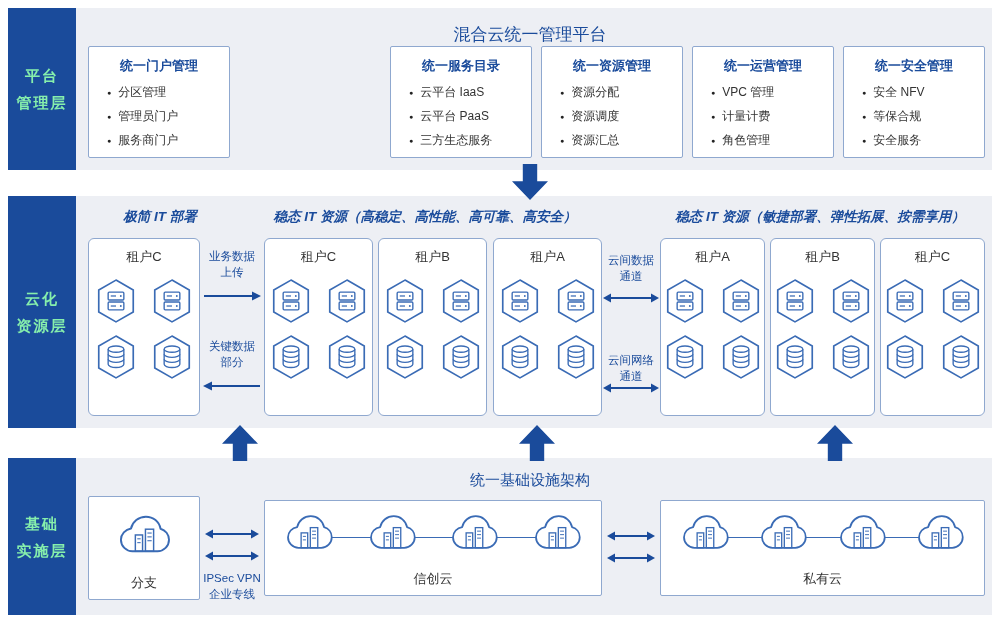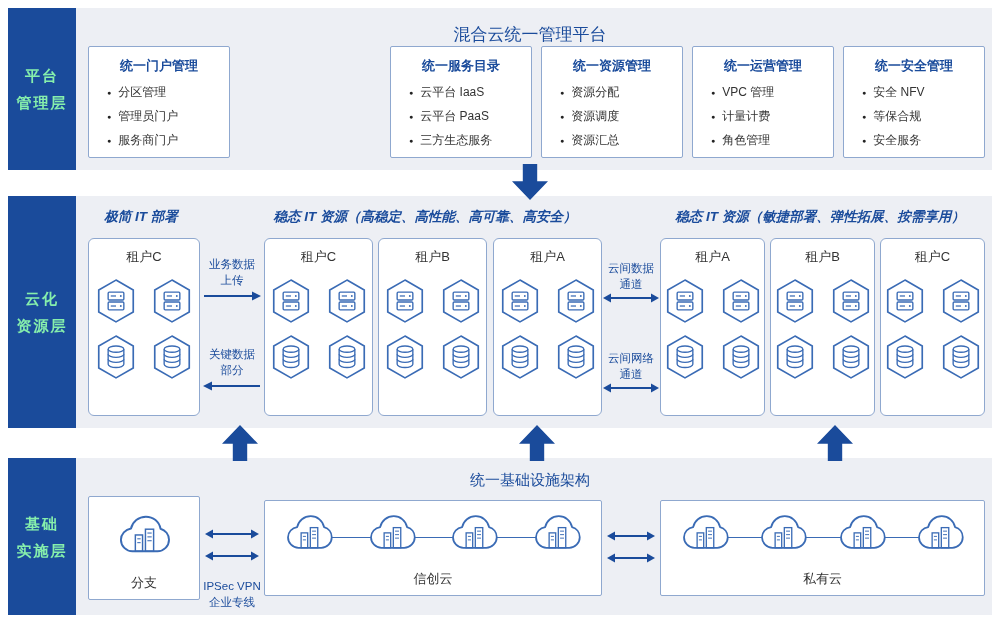--- a/index.html
+++ b/index.html
@@ -24,31 +24,31 @@
   .module { position:absolute; top:38px; width:142px; height:112px; background:#fff;
             border:1px solid #8fa8cf; border-radius:2px; }
   .module-title { text-align:center; color:#1a4b9b; font-weight:700; font-size:13px; margin-top:10px; }
   .module-items { list-style:none; margin:9px 0 0 18px; }
   .module-items li { font-size:12px; color:#333; margin-top:7px; display:flex; align-items:center; }
   .module-items li::before { content:"●"; font-size:7px; margin-right:7px; color:#222; }
 
   
   .cloud-header { position:absolute; top:12px; color:#1a4b9b; font-weight:700; font-style:italic;
                   font-size:13.5px; text-align:center; }
-  #header-left   { left:77px;  width:112px; }
+  #header-left   { left:96px;  width:112px; }
   #header-center { left:228px; width:378px; }
   #header-right  { left:640px; width:344px; }
 
   .tenant { position:absolute; top:42px; background:#fff; border:1px solid #8fa8cf; border-radius:6px; height:178px; }
   .tenant-label { text-align:center; font-size:13px; color:#333; margin-top:9px; }
   .icon-grid { display:grid; grid-template-columns:repeat(2,42px); gap:10px 14px; justify-content:center; margin-top:12px; }
   .hex-icon { width:42px; height:46px; color:#3a6bb5; }
 
   .flow-label, .channel-label, .vpn-label { position:absolute; text-align:center; font-size:11.5px;
-                color:#333; line-height:1.4;margin-top:8px; }
+                color:#333; line-height:1.4; }
   .harrow { position:absolute; }
 
   
   .infra-box { position:absolute; background:#fff; border:1px solid #8fa8cf; border-radius:2px; }
   .infra-label { position:absolute; bottom:7px; left:0; right:0; text-align:center; font-size:13px; color:#333; }
   .cloud-icon { display:block; width:62px; height:50px; margin:12px auto 0; color:#3a6bb5; }
   .cloud-row { position:absolute; left:16px; right:16px; top:8px; display:flex; justify-content:space-between; }
   .cloud-icon-sm { width:56px; height:46px; color:#3a6bb5; }
   .cloud-line { position:absolute; left:42px; right:42px; top:36px; border-top:1.5px solid #3a6bb5; }
 
@@ -241,21 +241,21 @@
 
     <div class="channel-label" style="left:592px;top:56px;width:62px;color:#1a4b9b">
       <div>云间数据</div>
       <div>通道</div>
     </div>
     <svg class="harrow" style="left:594px;top:96px" width="58" height="12" viewBox="0 0 58 12">
       <polygon points="9,1.5 1,6 9,10.5" fill="#1a4b9b"></polygon>
       <line x1="8" y1="6" x2="50" y2="6" stroke="#1a4b9b" stroke-width="2"></line>
       <polygon points="49,1.5 57,6 49,10.5" fill="#1a4b9b"></polygon>
     </svg>
-    <div class="channel-label" style="left:592px;top:146px;width:62px;color:#1a4b9b">
+    <div class="channel-label" style="left:592px;top:156px;width:62px;color:#1a4b9b">
       <div>云间网络</div>
       <div>通道</div>
     </div>
     <svg class="harrow" style="left:594px;top:186px" width="58" height="12" viewBox="0 0 58 12">
       <polygon points="9,1.5 1,6 9,10.5" fill="#1a4b9b"></polygon>
       <line x1="8" y1="6" x2="50" y2="6" stroke="#1a4b9b" stroke-width="2"></line>
       <polygon points="49,1.5 57,6 49,10.5" fill="#1a4b9b"></polygon>
     </svg>
 
     <div class="tenant" style="left:652px;width:105px">

